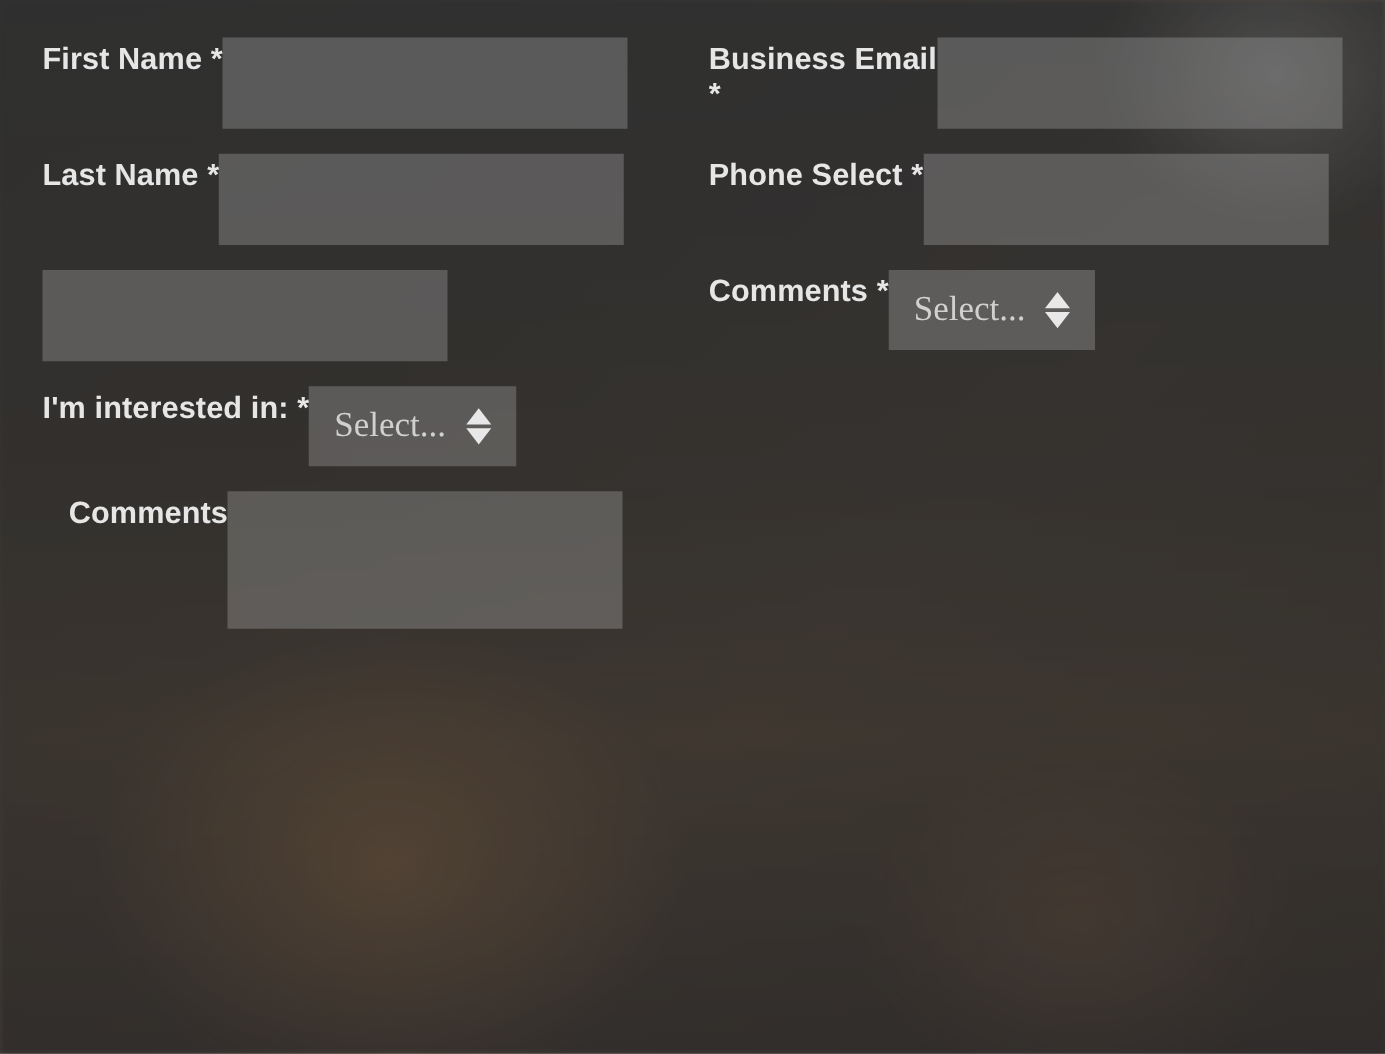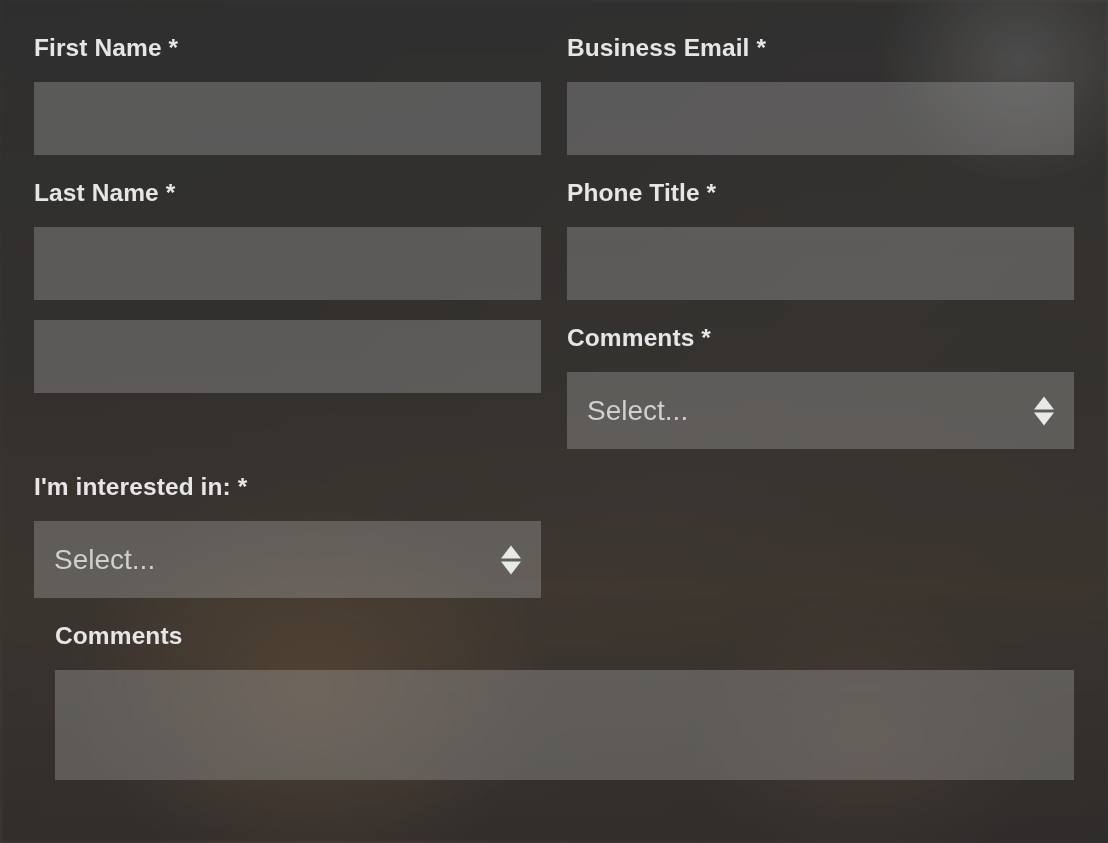--- a/index.html
+++ b/index.html
@@ -33,21 +33,20 @@
     .form-container {
       position: relative;
       padding: 30px 34px 0 34px;
       display: grid;
       grid-template-columns: 1fr 1fr;
       column-gap: 26px;
       row-gap: 0;
     }
     .field {
       display: flex;
-      flex-direction: column;
       margin-bottom: 0;
     }
     .field.full {
       grid-column: 1 / -1;
       padding-left: 21px;
     }
     .field-label {
       color: #e6e6e6;
       font-size: 24.5px;
       font-weight: 700;
@@ -60,27 +59,28 @@
       background: rgba(165,165,165,0.36);
       border: none;
       outline: none;
       color: #eee;
       font-size: 22px;
       padding: 0 18px;
       margin-bottom: 20px;
     }
     .select-wrap {
       position: relative;
-      height: 77px;
+      height: 64px;
       background: rgba(165,165,165,0.36);
       display: flex;
       align-items: center;
       padding: 0 56px 0 20px;
       margin-bottom: 20px;
       cursor: pointer;
+      font-family: Liberation Serif, serif;
     }
     .select-value {
       color: #d0d0d0;
       font-size: 28px;
       font-weight: 400;
     }
     .select-arrows {
       position: absolute;
       right: 20px;
       top: 50%;
@@ -133,21 +133,21 @@
     <label class="field-label">Business Email *</label>
     <input type="text" class="text-input" value="" style="">
   </div>
 
   <div class="field">
     <label class="field-label">Last Name *</label>
     <input type="text" class="text-input" value="" style="">
   </div>
 
   <div class="field">
-    <label class="field-label">Phone Title *</label>
+    <label class="field-label">Phone Select *</label>
     <input type="text" class="text-input" value="" style="">
   </div>
 
 
   <div class="field">
     <input type="text" class="text-input" value="" style="">
   </div>
 
   <div class="field">
     <label class="field-label">Comments *</label>

